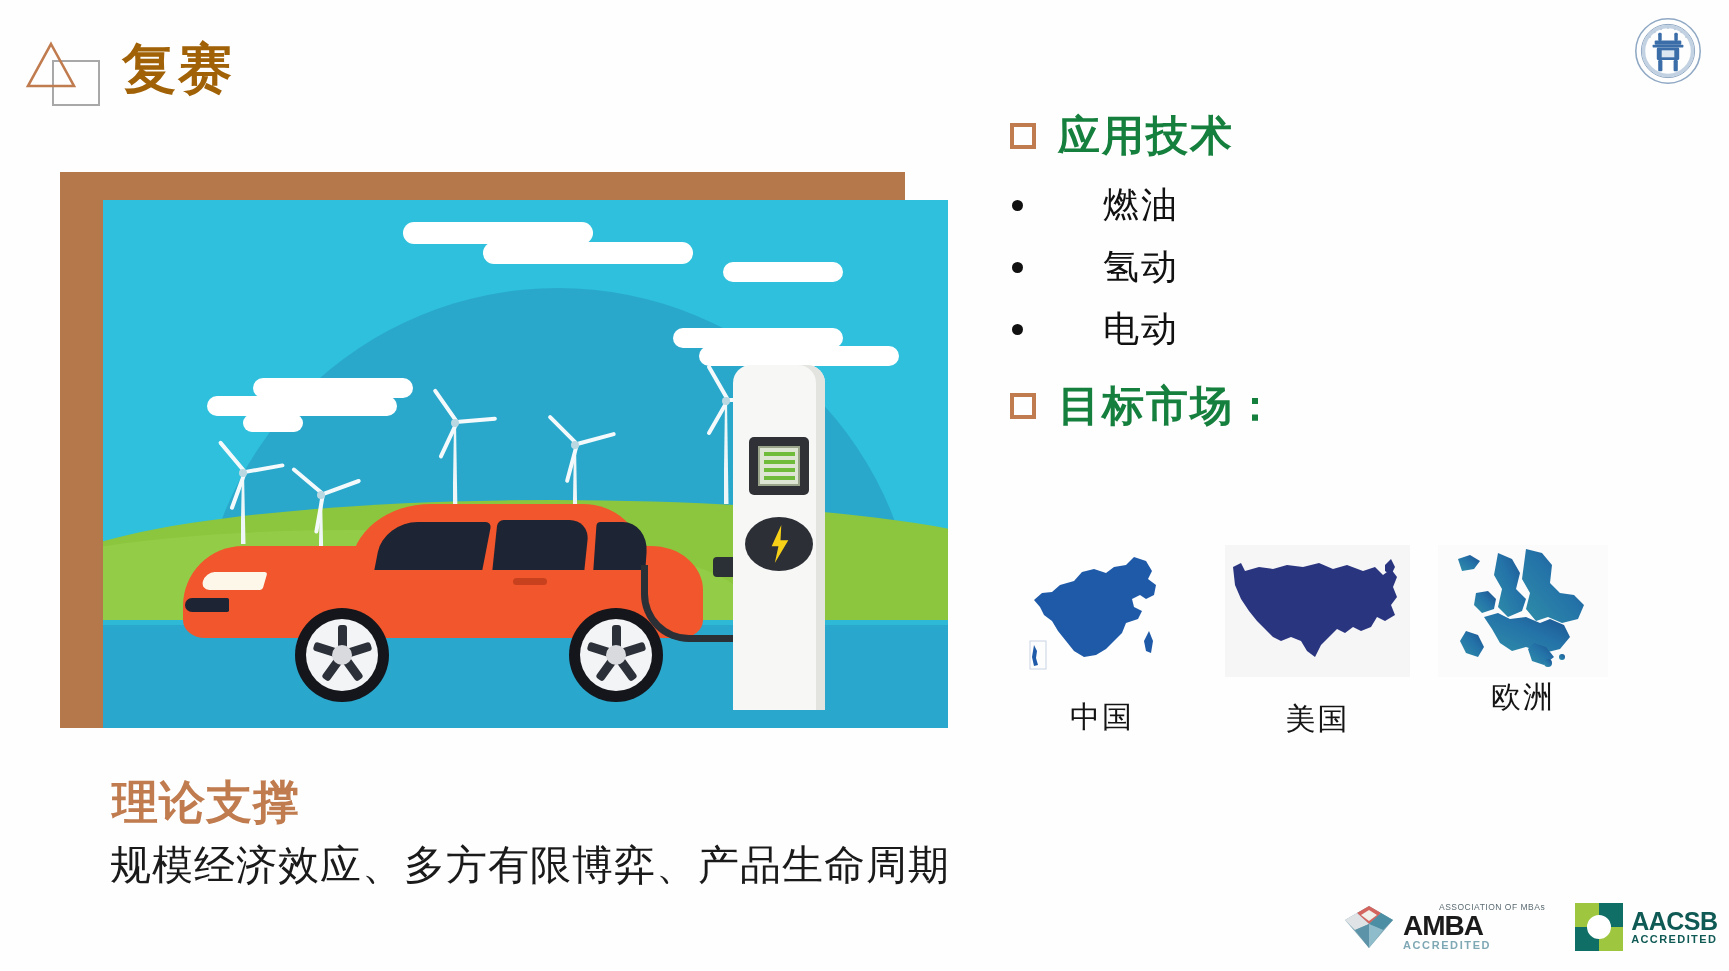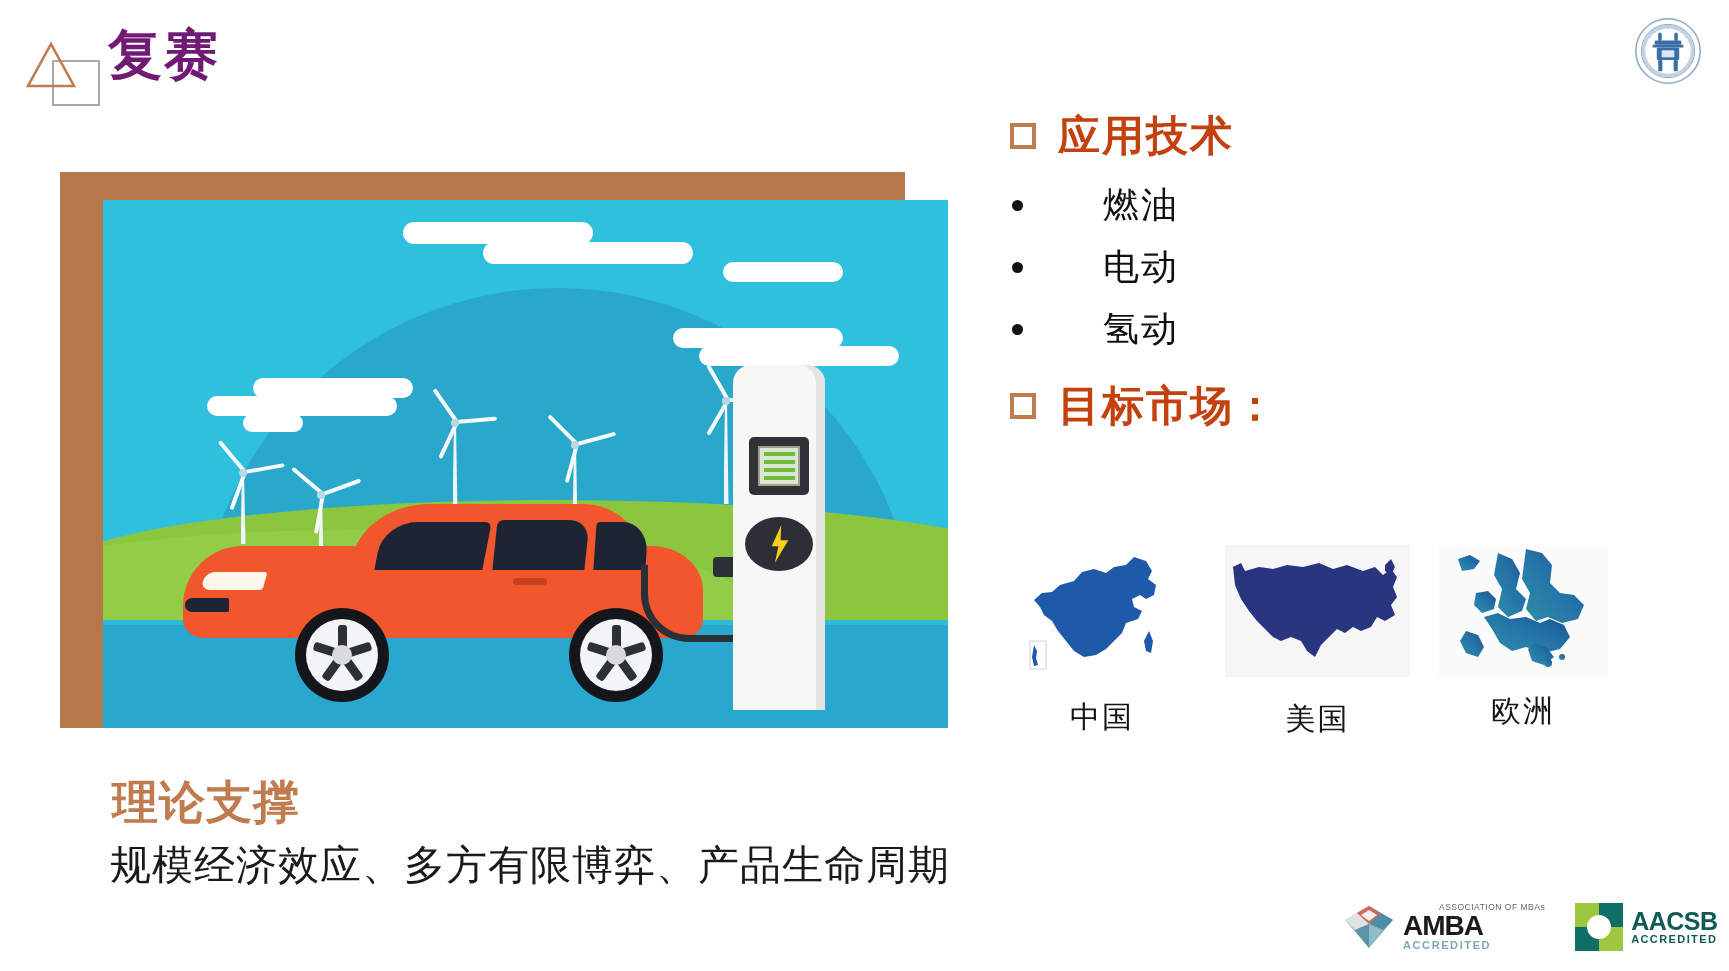--- a/index.html
+++ b/index.html
@@ -21,22 +21,22 @@
     position:absolute; left:22px; top:36px; width:78px; height:66px;
   }
   #header-icon .sq{
     position:absolute; left:30px; top:24px; width:44px; height:42px;
     border:2.5px solid #a8a8a8; background:transparent;
   }
   #header-icon svg{position:absolute;left:0;top:0;}
 
   #title-block{position:absolute; left:108px; top:26px;}
   #page-title{
-    font-size:54px; font-weight:bold; color:#701a75; line-height:1.05;
-    letter-spacing:2px; margin:0;
+    font-size:54px; font-weight:bold; color:#a16207; line-height:1.05;
+    letter-spacing:2px; margin:14px;
   }
   #page-subtitle{
     font-size:17px; color:#6f6f6f; letter-spacing:3.2px;
     margin:8px 0 0 3px; word-spacing:5px; font-weight:400;
   }
 
   #univ-seal{
     position:absolute; right:26px; top:16px; width:70px; height:70px;
   }
 
@@ -195,21 +195,21 @@
   
   #right-col{position:absolute;left:1010px;top:108px;width:700px;}
   .section-head{
     display:flex;align-items:center;gap:22px;margin-bottom:10px;
   }
   .sq-bullet{
     width:26px;height:26px;border:4px solid #c07b4e;box-sizing:border-box;
     flex:0 0 auto;
   }
   .section-title{
-    font-size:42px;font-weight:bold;color:#c2410c;letter-spacing:2px;
+    font-size:42px;font-weight:bold;color:#15803d;letter-spacing:2px;
   }
   .tech-list{list-style:none;margin:8px 0 0 0;padding:0;}
   .tech-list li{
     display:flex;align-items:center;height:62px;
   }
   .dot{
     width:11px;height:11px;border-radius:50%;background:#111;
     flex:0 0 auto;margin-left:2px;
   }
   .tech-label{
@@ -229,21 +229,21 @@
     display:block;font-size:30px;color:#141414;letter-spacing:2px;
   }
   .m-china{width:160px;margin-right:43px;}
   .m-china .map-box{width:160px;height:132px;background:transparent;}
   .m-china .market-label{margin-top:20px;}
   .m-usa{width:185px;margin-right:28px;}
   .m-usa .map-box{width:185px;height:132px;}
   .m-usa .market-label{margin-top:22px;}
   .m-europe{width:170px;}
   .m-europe .map-box{width:170px;height:132px;background:#fbfbfb;}
-  .m-europe .market-label{margin-top:14px;}
+  .m-europe .market-label{}
 
   
   #accreditation{
     position:absolute;left:1343px;top:903px;
     display:flex;align-items:center;gap:30px;
   }
   .amba-wrap,.aacsb-wrap{display:flex;align-items:center;gap:8px;}
   .amba-text{line-height:1;}
   .amba-main{font-size:28px;font-weight:bold;color:#1b1b1b;letter-spacing:-1px;}
   .amba-arc{font-size:8.5px;color:#5b6b72;letter-spacing:.5px;margin-left:36px;}
@@ -410,25 +410,25 @@
       <span class="section-title">应用技术</span>
     </div>
 
     <ul class="tech-list">
       <li>
         <span class="dot"></span>
         <span class="tech-label">燃油</span>
       </li>
       <li>
         <span class="dot"></span>
-        <span class="tech-label">电动</span>
+        <span class="tech-label">氢动</span>
       </li>
       <li>
         <span class="dot"></span>
-        <span class="tech-label">氢动</span>
+        <span class="tech-label">电动</span>
       </li>
     </ul>
 
     <div class="section-head" id="market-head">
       <span class="sq-bullet"></span>
       <span class="section-title">目标市场：</span>
     </div>
   </div>
 
   <div id="markets">

